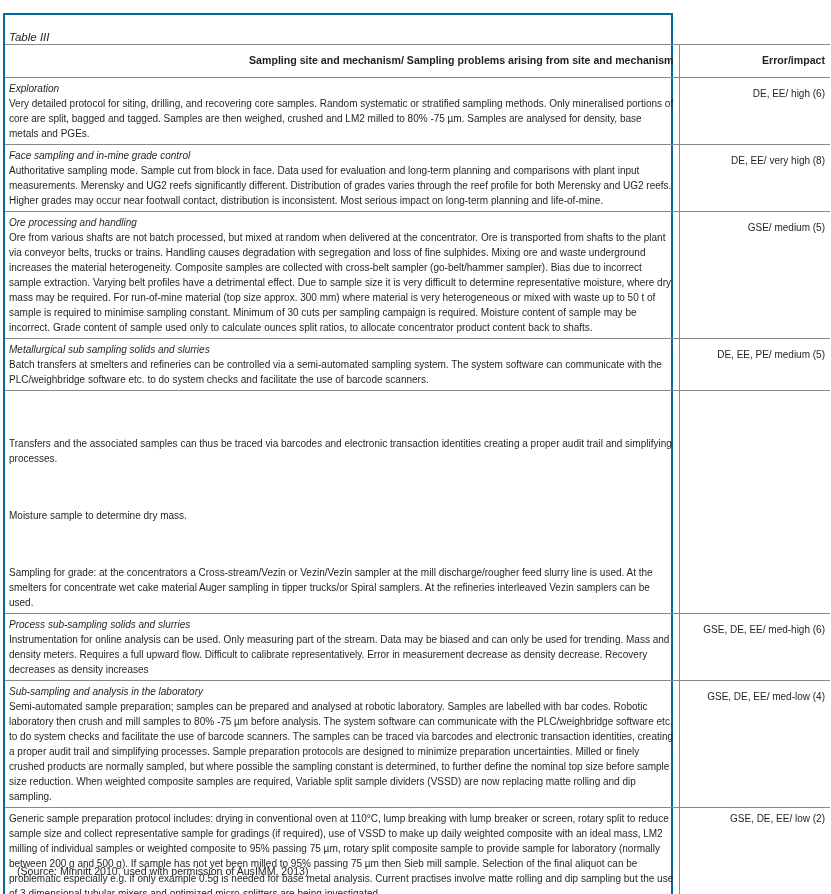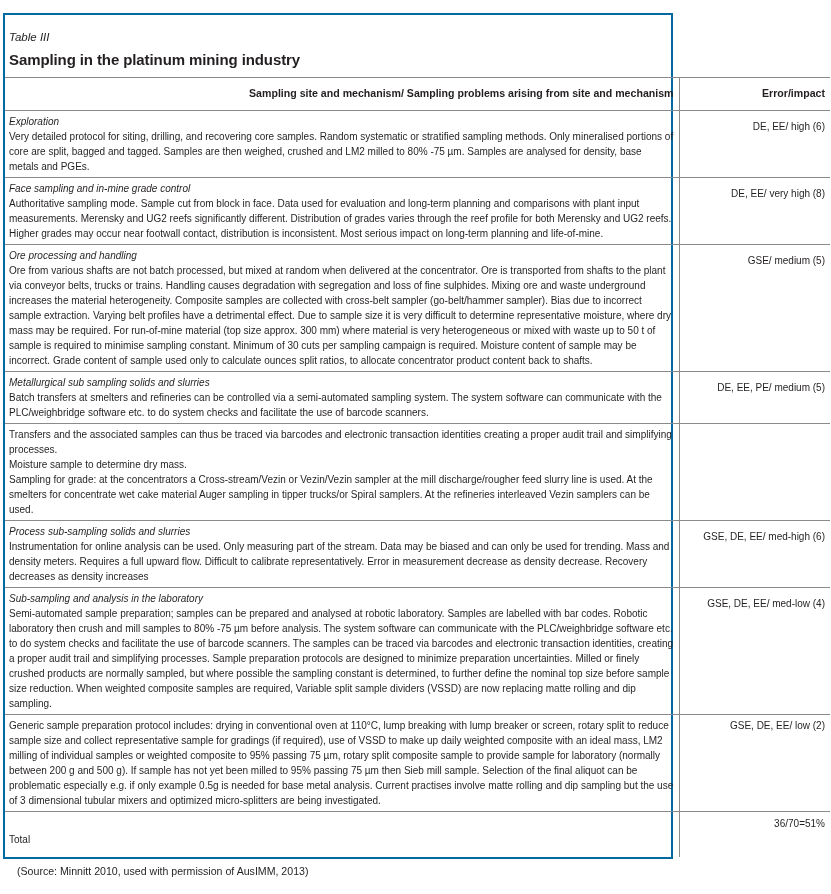--- a/index.html
+++ b/index.html
@@ -24,35 +24,34 @@
   td, th {
     border-top: 1px solid #8a8a8a; vertical-align: top;
     font-size: 10px; line-height: 15px; padding: 3px 5px 3px 4px;
   }
   col.c1 { width: 674px; }
   col.c2 { width: 151px; }
   td.c2, th.c2 { border-left: 1px solid #8a8a8a; text-align: right; padding-top: 8px; }
   th { font-weight: bold; text-align: right; font-size: 10.6px; padding-top: 8px; padding-bottom: 9px; }
   th.c2 { padding-top: 8px; }
   .sec { font-style: italic; display: block; }
-  .body-line { display: block; }
+  .body-line { display: block; margin-top: 42px; }
   tr.total td { padding-top: 20px; padding-bottom: 10px; }
   tr.total td.c2 { padding-top: 4px; }
   .source {
     position: absolute; left: 17px; top: 864px;
     font-size: 10.6px; line-height: 14px;
   }
 </style>
 </head>
 <body>
 
 <div class="frame">
   <div class="caption">
     <div class="caption-label">Table III</div>
-    <div class="caption-title">Sampling in the platinum mining industry</div>
   </div>
   <table>
     <colgroup>
         <col class="c1">
         <col class="c2">
       </colgroup>
     <thead>
       <tr>
         <th>Sampling site and mechanism/ Sampling problems arising from site and mechanism</th>
         <th class="c2">Error/impact</th>

